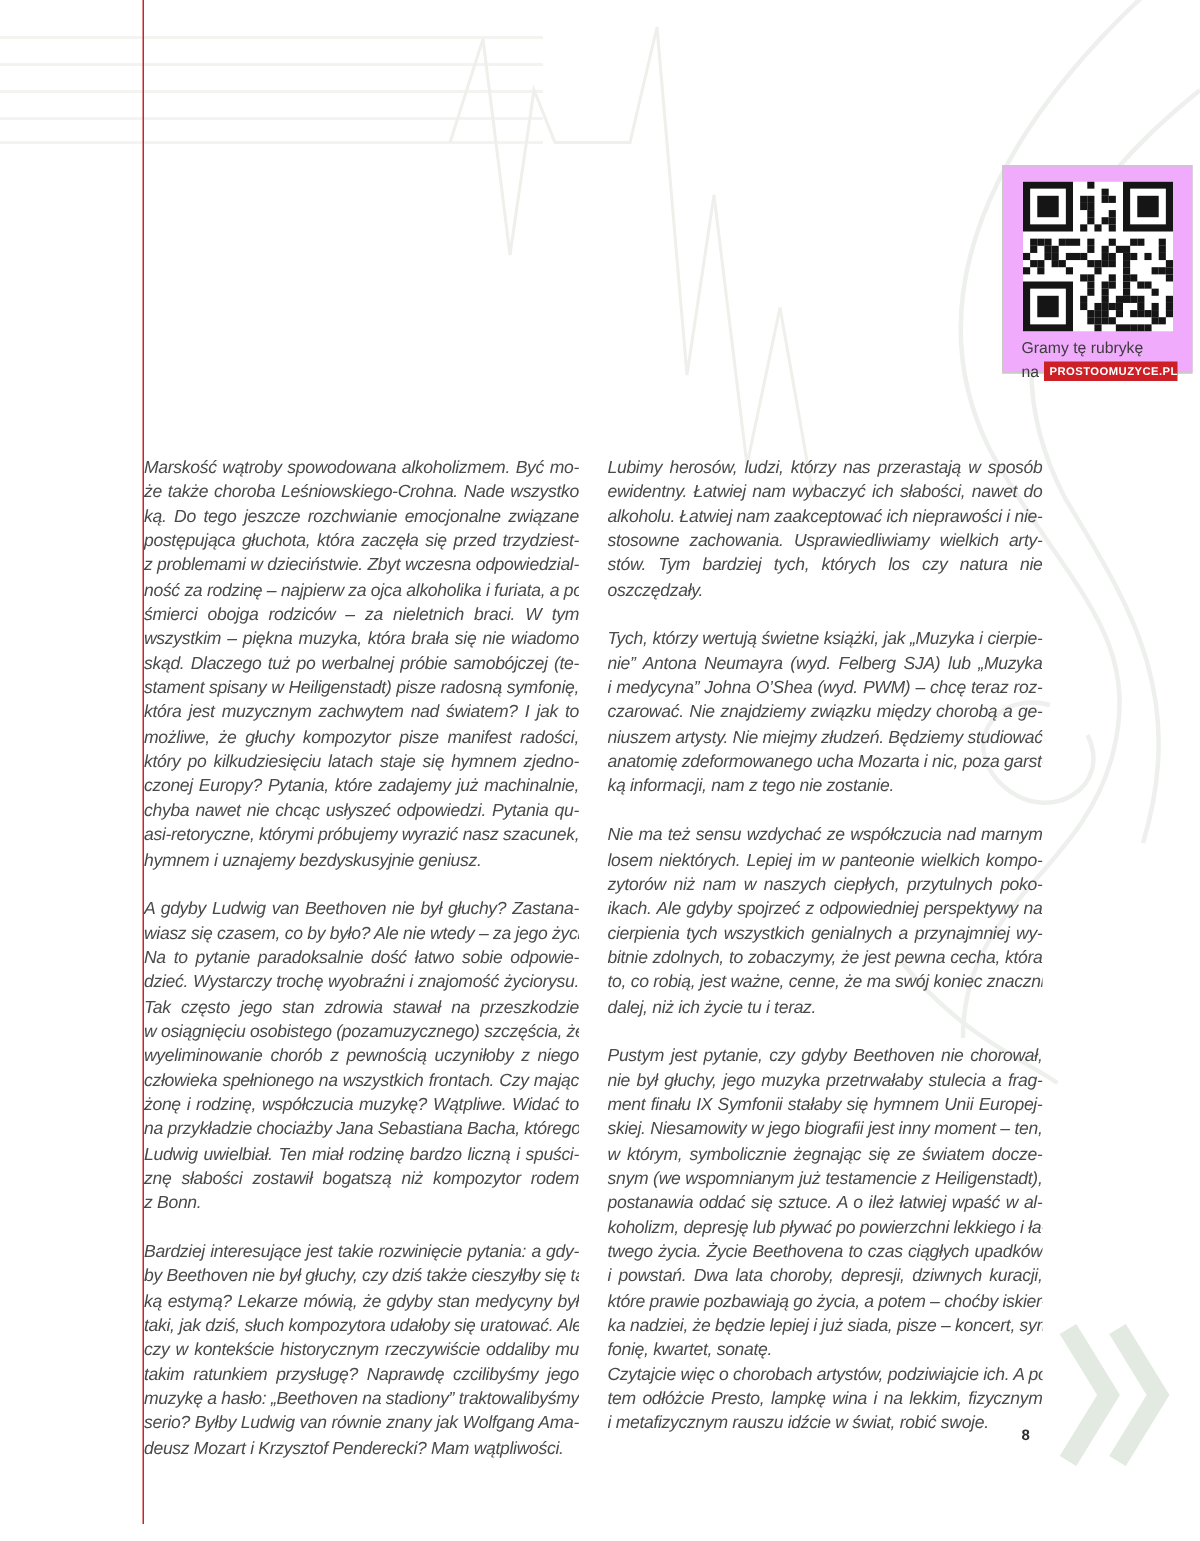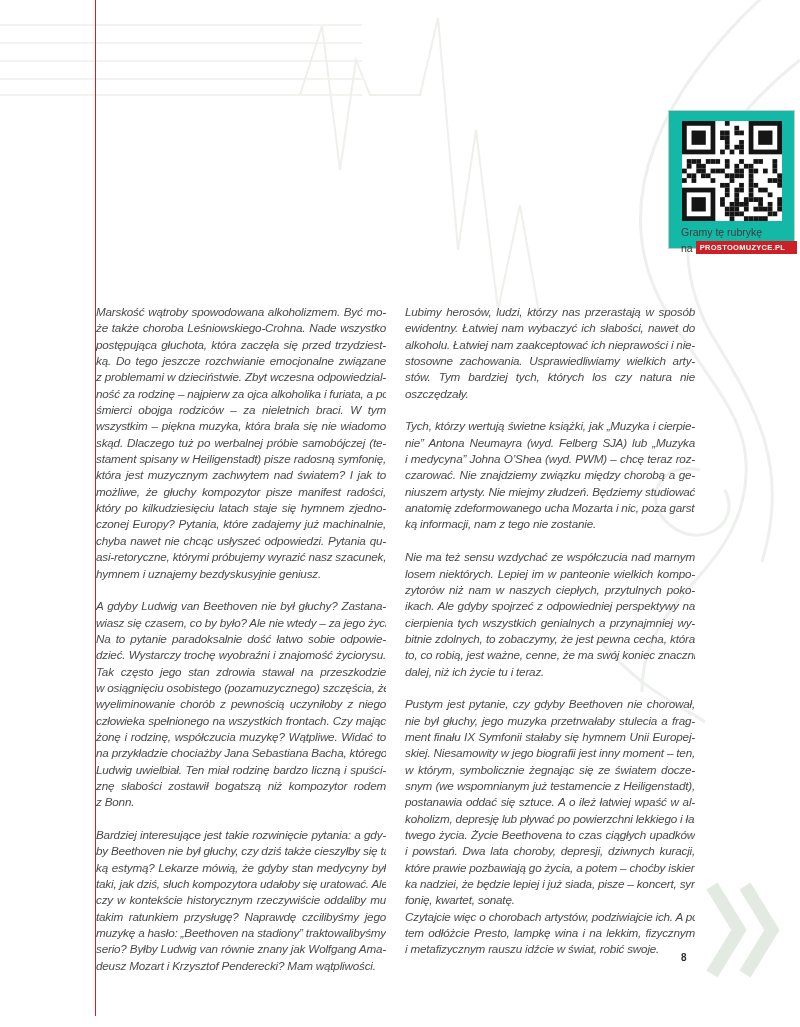--- a/index.html
+++ b/index.html
@@ -8,29 +8,29 @@
     background:#ffffff;
     font-family:"Liberation Sans","DejaVu Sans",sans-serif;
   }
   
   #bg-decor{position:absolute;left:0;top:0;z-index:0;}
   
   .red-rule{position:absolute;left:95px;top:0;width:1px;height:1016px;background:#cf2128;z-index:1;}
   
   .qr-card{
     position:absolute;left:668px;top:110px;width:127px;height:139px;
-    background:#14b8a6;border:1px solid #c9c9c5;box-sizing:border-box;
+    background:#f0abfc;border:1px solid #c9c9c5;box-sizing:border-box;
     padding:10px 12px 0 12px;z-index:2;
   }
   .qr-box{width:100px;height:100px;margin:0 auto;display:block;}
   .qr-caption{margin-top:5px;font-size:10.5px;line-height:13px;color:#3c3c3c;}
   .qr-line2{margin-top:2px;font-size:10.5px;color:#3c3c3c;display:flex;align-items:flex-end;gap:3px;}
   .site-badge{
     background:#cc2026;color:#ffffff;font-size:7.5px;font-weight:bold;
-    letter-spacing:.3px;padding:2px 12px 2px 4px;display:inline-block;
+    letter-spacing:.3px;padding:2px 0 2px 4px;display:inline-block;
   }
   
   .col{position:absolute;top:304px;width:290px;z-index:2;}
   .col-left{left:96px;}
   .col-right{left:405px;}
   .para{margin-top:16.35px;font-style:italic;}
   .para:first-child,.para.flush{margin-top:0;}
   .line{
     display:block;height:16.35px;line-height:16.35px;
     font-size:11.7px;letter-spacing:-0.2px;color:#4a4a4a;
@@ -206,22 +206,22 @@
   <div class="qr-line2">
     <span>na</span>
     <span class="site-badge">PROSTOOMUZYCE.PL</span>
   </div>
 </div>
 
 <div class="col col-left">
     <div class="para">
       <div class="line">Marskość wątroby spowodowana alkoholizmem. Być mo-</div>
       <div class="line">że także choroba Leśniowskiego-Crohna. Nade wszystko</div>
+      <div class="line">ką. Do tego jeszcze rozchwianie emocjonalne związane</div>
       <div class="line">postępująca głuchota, która zaczęła się przed trzydziest-</div>
-      <div class="line">ką. Do tego jeszcze rozchwianie emocjonalne związane</div>
       <div class="line">z problemami w dzieciństwie. Zbyt wczesna odpowiedzial-</div>
       <div class="line">ność za rodzinę – najpierw za ojca alkoholika i furiata, a po</div>
       <div class="line">śmierci obojga rodziców – za nieletnich braci. W tym</div>
       <div class="line">wszystkim – piękna muzyka, która brała się nie wiadomo</div>
       <div class="line">skąd. Dlaczego tuż po werbalnej próbie samobójczej (te-</div>
       <div class="line">stament spisany w Heiligenstadt) pisze radosną symfonię,</div>
       <div class="line">która jest muzycznym zachwytem nad światem? I jak to</div>
       <div class="line">możliwe, że głuchy kompozytor pisze manifest radości,</div>
       <div class="line">który po kilkudziesięciu latach staje się hymnem zjedno-</div>
       <div class="line">czonej Europy? Pytania, które zadajemy już machinalnie,</div>

